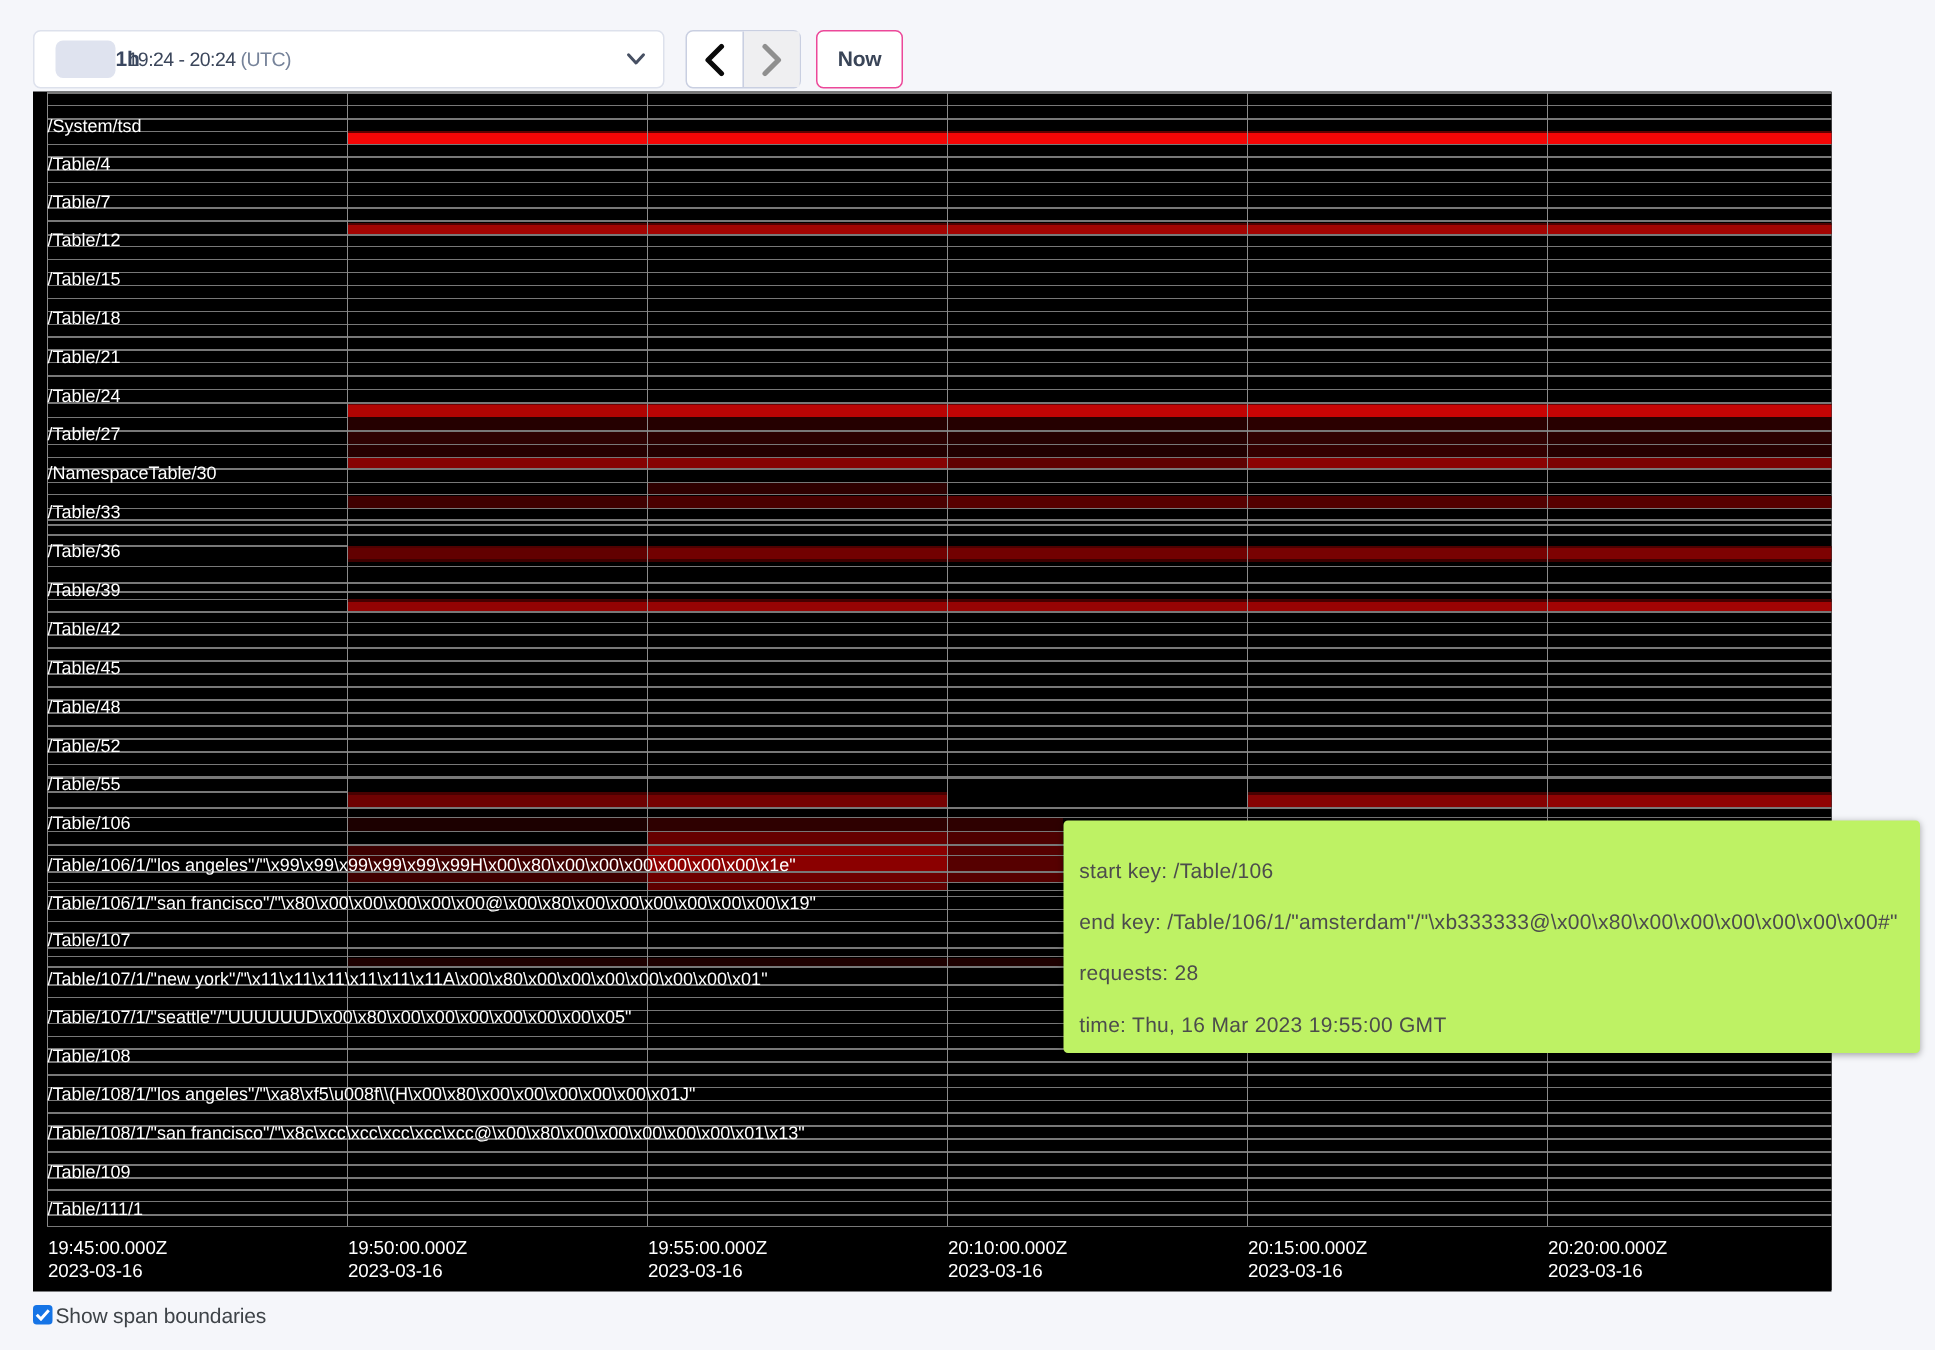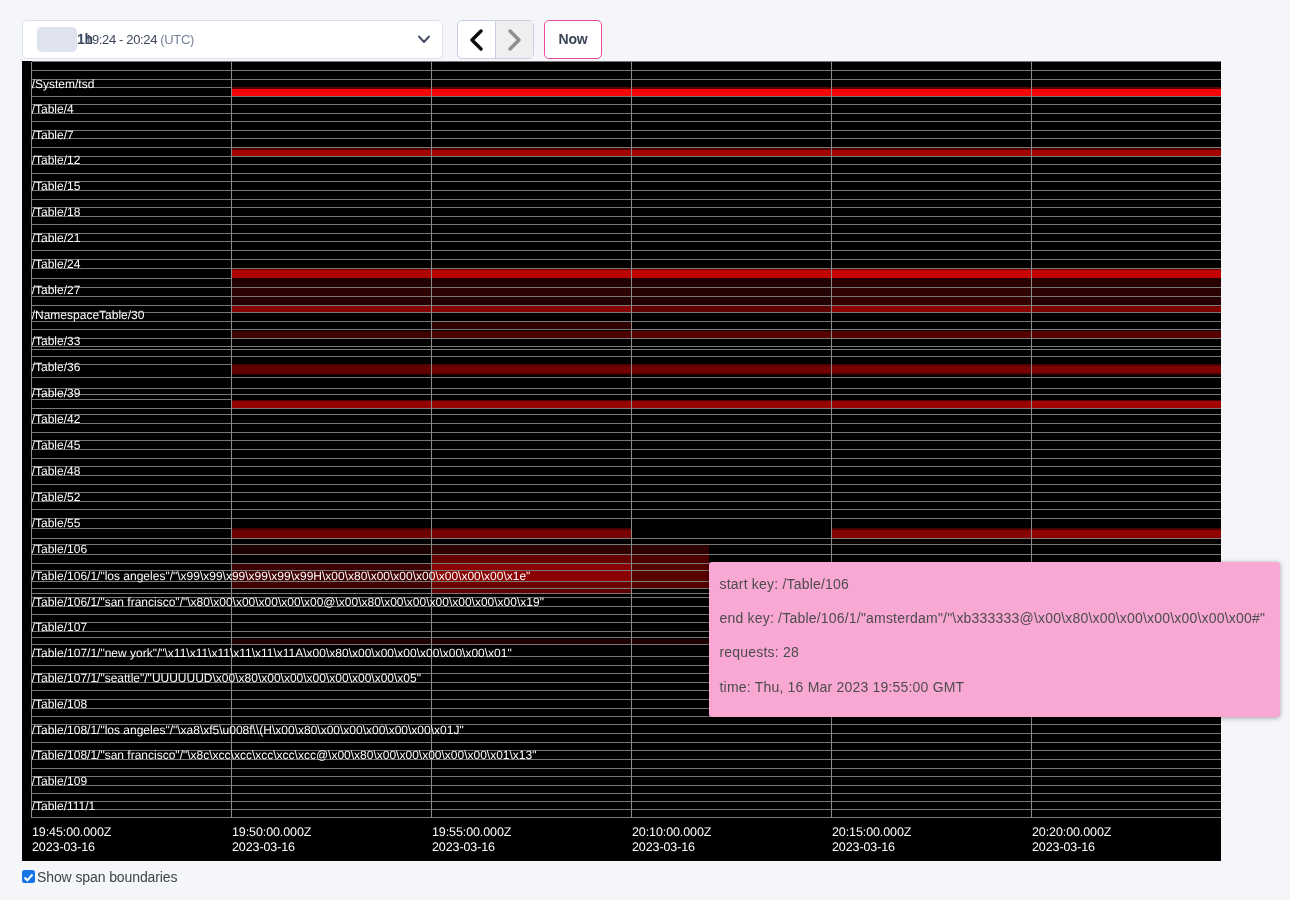--- a/index.html
+++ b/index.html
@@ -4,21 +4,21 @@
 html,body { width:1290px; height:900px; background:#f5f6fa; font-family:"Liberation Sans", sans-serif; overflow:hidden; }
 .abs { position:absolute; }
 #selbox { left:22px; top:20px; width:421px; height:39px; background:#fff; border:1px solid #dde1ec; border-radius:5px; }
 #badge1h { left:37px; top:27px; width:34px; height:25px; background:#dfe3ef; border-radius:5px; color:#3a4760; font-size:14px; font-weight:bold; text-align:center; line-height:25px; letter-spacing:-0.2px;padding-left:40px; }
 #timetext { left:85px; top:20px; height:39px; line-height:39px; font-size:13px; font-weight:normal; color:#3b465b; letter-spacing:-0.35px; }
 #timetext .utc { color:#76839a; }
 #navgrp { left:457px; top:20px; width:77px; height:39px; background:#fff; border:1px solid #c9cfe1; border-radius:5px; overflow:hidden; }
 #nextseg { left:495px; top:21px; width:38px; height:37px; background:#efeff1; border-left:1px solid #c9cfe1; }
 #nowbtn { left:544px; top:20px; width:58px; height:39px; background:#fff; border:1px solid #ec4899; border-radius:5px; color:#3a4558; font-size:14px; font-weight:bold; text-align:center; line-height:37px; letter-spacing:-0.2px; }
 #canvas { left:22px; top:61px; width:1199px; height:799px; background:#000; }
-#tooltip { left:708.5px; top:562px; width:571.5px; height:155px; background:#f9a8d4; border-radius:3px; box-shadow:0 1px 5px rgba(0,0,0,0.35); color:#4c4c4c; font-size:14px; letter-spacing:0.2px; padding:5px 0 0 11px; line-height:34.2px; white-space:nowrap; }
+#tooltip { left:708.5px; top:547px; width:571.5px; height:155px; background:#bef264; border-radius:3px; box-shadow:0 1px 5px rgba(0,0,0,0.35); color:#4c4c4c; font-size:14px; letter-spacing:0.2px; padding:16px 0 0 11px; line-height:34.2px; white-space:nowrap; }
 #cbx { left:21.5px; top:869.5px; width:13px; height:13px; background:#1574e6; border-radius:2.5px; }
 #cblabel { left:37px; top:868.5px; font-size:14px; color:#3e4348; letter-spacing:-0.1px; }
 </style></head>
 <body>
 <div class="abs" id="selbox"></div>
 <div class="abs" id="badge1h">1h</div>
 <div class="abs" id="timetext">19:24&nbsp;-&nbsp;20:24 <span class="utc">(UTC)</span></div>
 <svg class="abs" style="left:417px;top:34px" width="14" height="11">
     <path d="M2 2.5 L7 8 L12 2.5" stroke="#475063" stroke-width="2" fill="none" stroke-linecap="round" stroke-linejoin="round"></path>
   </svg>

